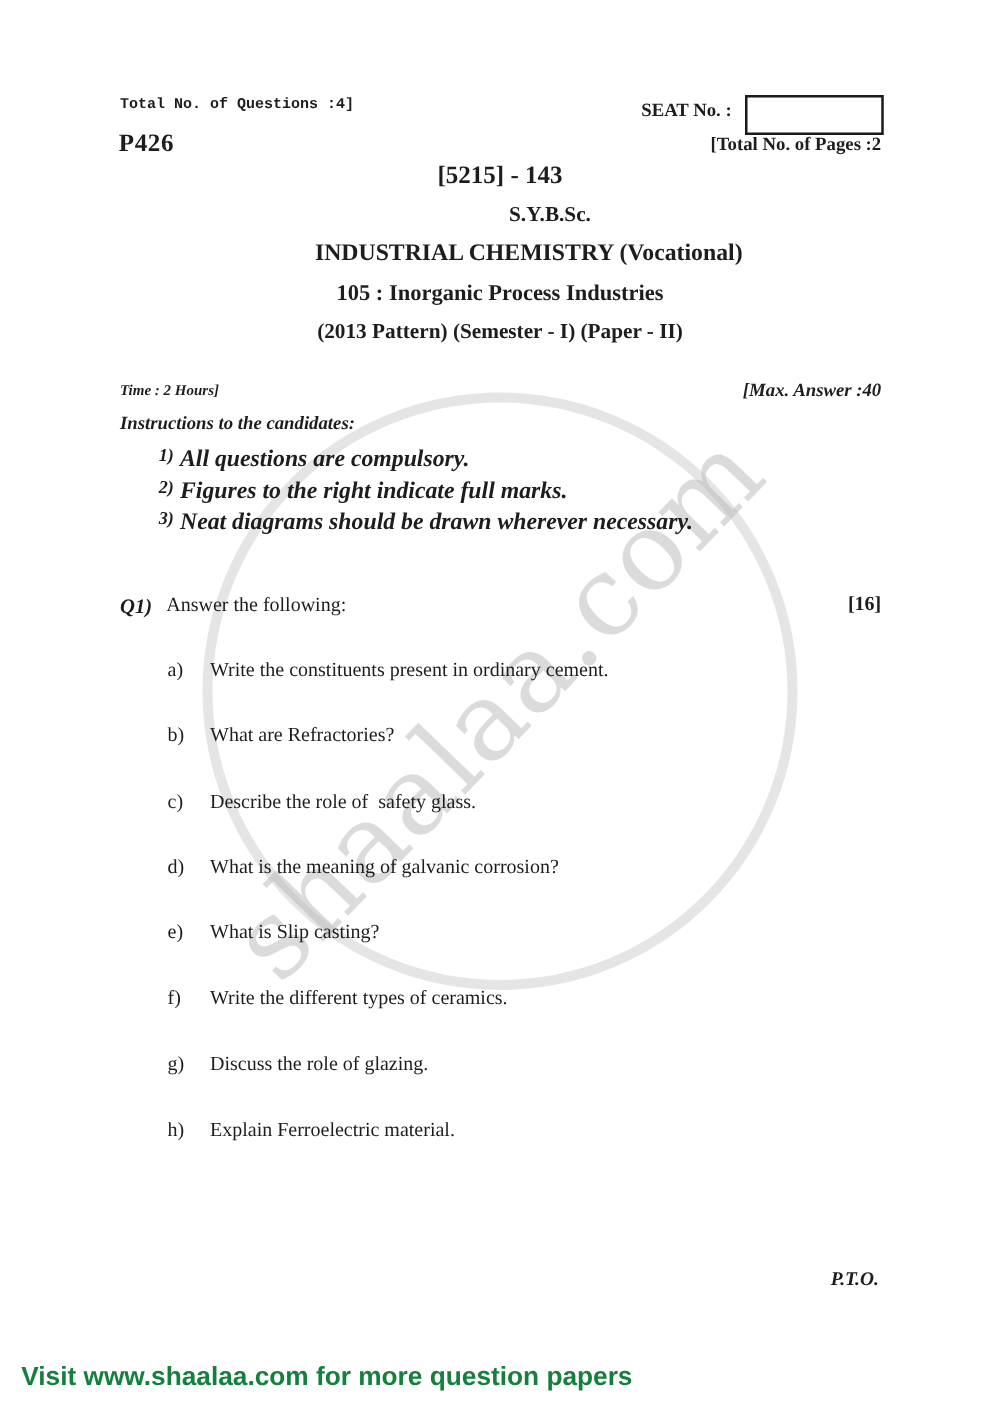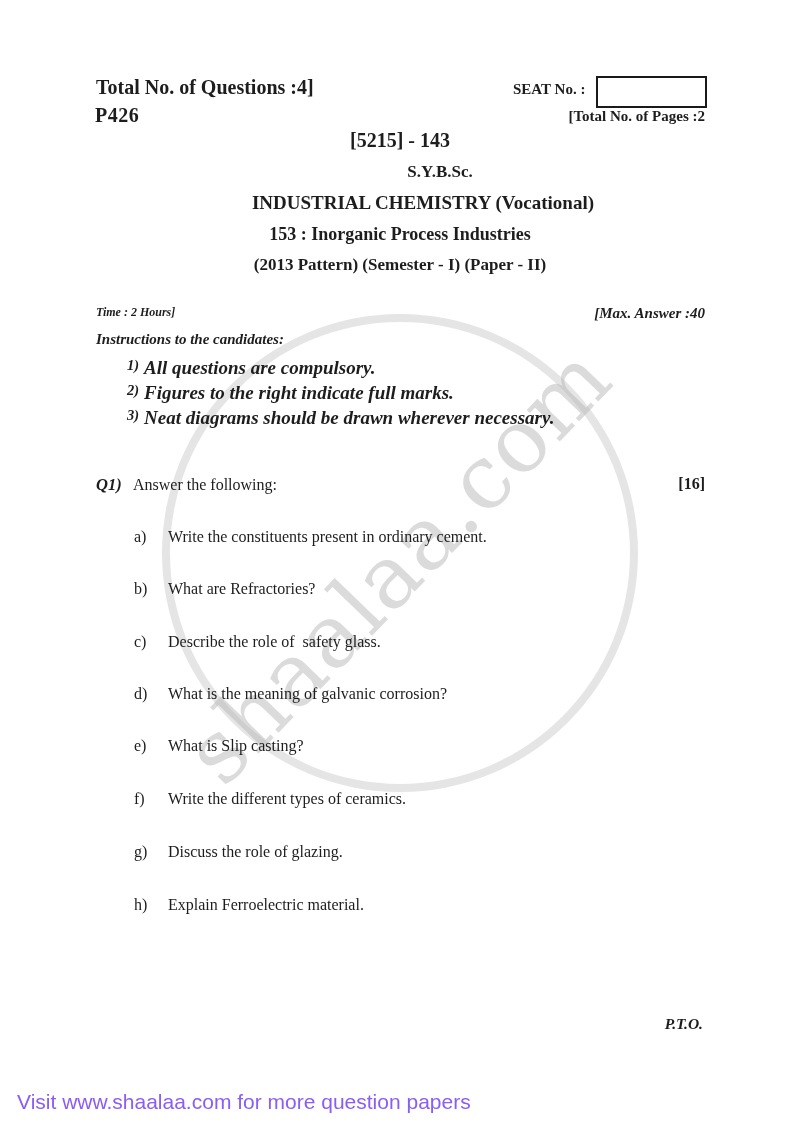--- a/index.html
+++ b/index.html
@@ -18,21 +18,21 @@
     border:8px solid #cfcfcf;border-radius:50%;opacity:.55;
   }
   .wm-text{
     position:absolute;left:398px;top:565px;
     transform:translate(-50%,-50%) rotate(-46deg);
     font-family:"DejaVu Serif", serif;
     font-size:88px;letter-spacing:1px;
     color:#b9b9b9;opacity:.5;white-space:nowrap;
   }
   
-  .hdr-totalq{left:96px;top:76px;font-size:20px;font-weight:bold;}
+  .hdr-totalq{left:96px;top:76px;font-size:12px;font-weight:bold;font-family:Liberation Mono, monospace;}
   .hdr-seat{left:513px;top:81px;font-size:15px;font-weight:bold;}
   .seat-box{left:596px;top:76px;width:107px;height:28px;border:2px solid #1a1a1a;background:#fff;}
   .hdr-code{left:95px;top:104px;font-size:20px;font-weight:bold;letter-spacing:.5px;}
   .hdr-pages{right:95px;top:108px;font-size:15px;font-weight:bold;}
   
   .tline{left:0;width:100%;text-align:center;font-weight:bold;}
   .t1{top:129px;font-size:20px;}
   .t2{top:162px;font-size:17px;padding-left:40px;}
   .t3{top:192px;font-size:19px;margin-left:23px;}
   .t4{top:224px;font-size:18px;}
@@ -51,41 +51,41 @@
   .q1-marks{right:95px;top:475px;font-size:16px;font-weight:bold;}
   .p-letter{left:134px;font-size:16px;}
   .p-text{left:168px;font-size:16px;}
   .p0{top:528px;} .p1{top:580px;} .p2{top:633px;} .p3{top:685px;}
   .p4{top:737px;} .p5{top:790px;} .p6{top:843px;} .p7{top:896px;}
   
   .pto{right:97px;top:1015px;font-size:15.5px;}
   .site-note{
     left:17px;top:1090px;
     font-family:"Liberation Sans", sans-serif;
-    font-size:21px;color:#8b5cf6;
+    font-size:21px;color:#15803d;font-weight:bold;
   }
 </style>
 </head>
 <body>
 
 <div class="page">
 
   <div class="wm-ring"></div>
   <div class="wm-text">shaalaa.com</div>
 
   <div class="abs hdr-totalq">Total No. of Questions :4]</div>
   <div class="abs hdr-seat">SEAT No. :</div>
   <div class="abs seat-box"></div>
   <div class="abs hdr-code">P426</div>
   <div class="abs hdr-pages">[Total No. of Pages :2</div>
 
   <div class="abs tline t1">[5215] - 143</div>
   <div class="abs tline t2">S.Y.B.Sc.</div>
   <div class="abs tline t3">INDUSTRIAL CHEMISTRY (Vocational)</div>
-  <div class="abs tline t4">153 : Inorganic Process Industries</div>
+  <div class="abs tline t4">105 : Inorganic Process Industries</div>
   <div class="abs tline t5">(2013 Pattern) (Semester - I) (Paper - II)</div>
 
   <div class="abs bi meta-time">Time : 2 Hours]</div>
   <div class="abs bi meta-marks">[Max. Answer :40</div>
   <div class="abs bi instr-head">Instructions to the candidates:</div>
 
   <div class="abs bi instr-num i0">1)</div>
   <div class="abs bi instr-text i0">All questions are compulsory.</div>
   <div class="abs bi instr-num i1">2)</div>
   <div class="abs bi instr-text i1">Figures to the right indicate full marks.</div>

